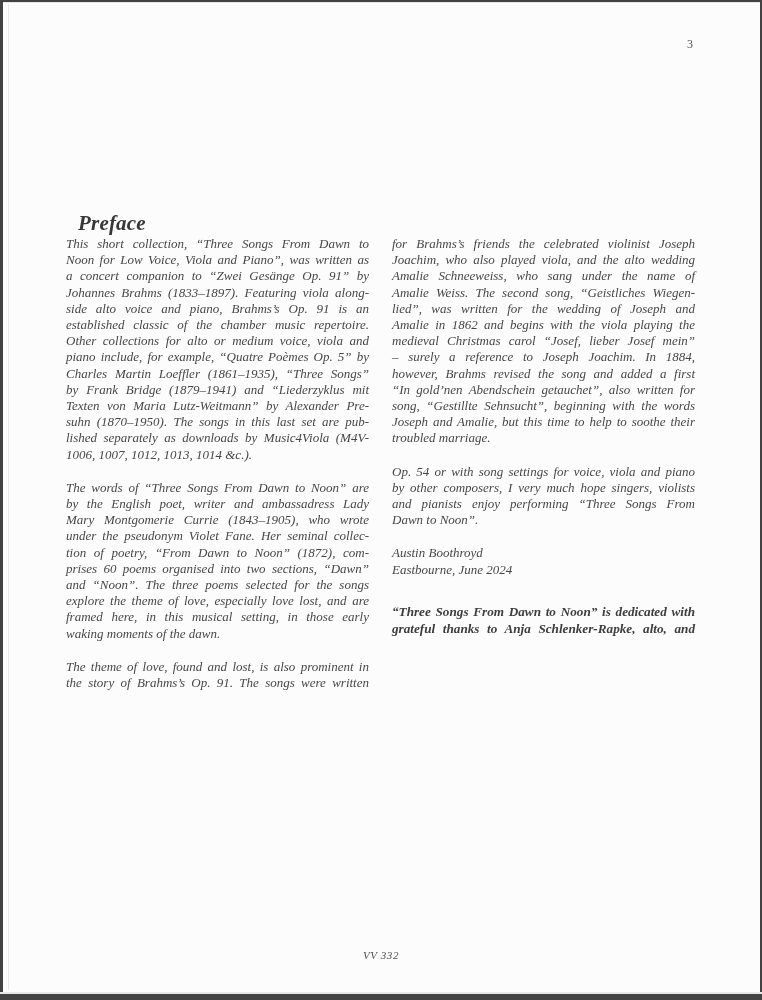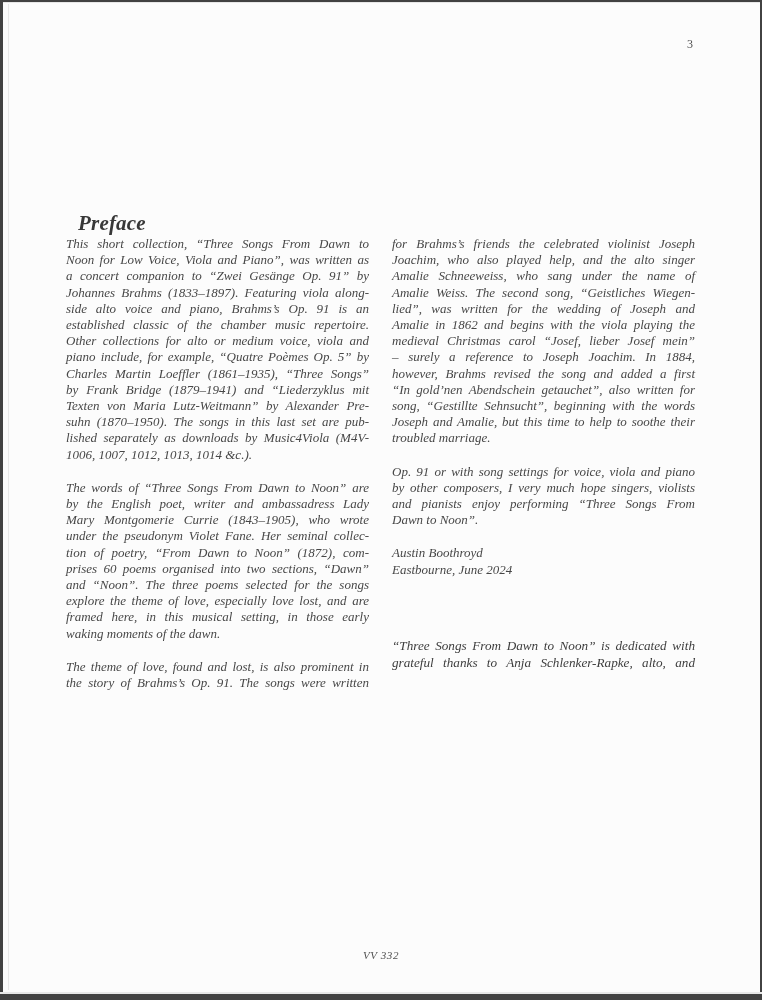--- a/index.html
+++ b/index.html
@@ -65,22 +65,22 @@
     color: var(--text);
   }
   .para { margin: 0 0 17px 0; }
   .tline { text-align: justify; text-align-last: justify; }
   .tline.tline-last { text-align-last: left; }
 
   .signature { margin: 1px 0 0 0; }
   .signature div { line-height: 16.2px; }
 
   .dedication {
-    margin-top: 59px;
-    font-weight: normal;
+    margin-top: 25px;
+    font-weight: bold;
     font-size: 13.2px;
     line-height: 17px;
     color: #3d3d3d;
   }
 
   .plate-number {
     position: absolute;
     left: 0; top: 949px;
     width: 100%;
     text-align: center;
@@ -140,35 +140,35 @@
         </div>
       <div class="para">
           <div class="tline">The theme of love, found and lost, is also prominent in</div>
           <div class="tline">the story of Brahms’s Op. 91. The songs were written</div>
         </div>
     </div>
 
     <div class="col body-text">
       <div class="para">
           <div class="tline">for Brahms’s friends the celebrated violinist Joseph</div>
-          <div class="tline">Joachim, who also played help, and the alto singer</div>
+          <div class="tline">Joachim, who also played viola, and the alto wedding</div>
           <div class="tline">Amalie Schneeweiss, who sang under the name of</div>
           <div class="tline">Amalie Weiss. The second song, “Geistliches Wiegen-</div>
           <div class="tline">lied”, was written for the wedding of Joseph and</div>
           <div class="tline">Amalie in 1862 and begins with the viola playing the</div>
           <div class="tline">medieval Christmas carol “Josef, lieber Josef mein”</div>
           <div class="tline">– surely a reference to Joseph Joachim. In 1884,</div>
           <div class="tline">however, Brahms revised the song and added a first</div>
           <div class="tline">“In gold’nen Abendschein getauchet”, also written for</div>
           <div class="tline">song, “Gestillte Sehnsucht”, beginning with the words</div>
           <div class="tline">Joseph and Amalie, but this time to help to soothe their</div>
           <div class="tline tline-last">troubled marriage.</div>
         </div>
       <div class="para">
-          <div class="tline">Op. 91 or with song settings for voice, viola and piano</div>
+          <div class="tline">Op. 54 or with song settings for voice, viola and piano</div>
           <div class="tline">by other composers, I very much hope singers, violists</div>
           <div class="tline">and pianists enjoy performing “Three Songs From</div>
           <div class="tline tline-last">Dawn to Noon”.</div>
         </div>
 
       <div class="signature">
         <div>Austin Boothroyd</div>
         <div>Eastbourne, June 2024</div>
       </div>
 

